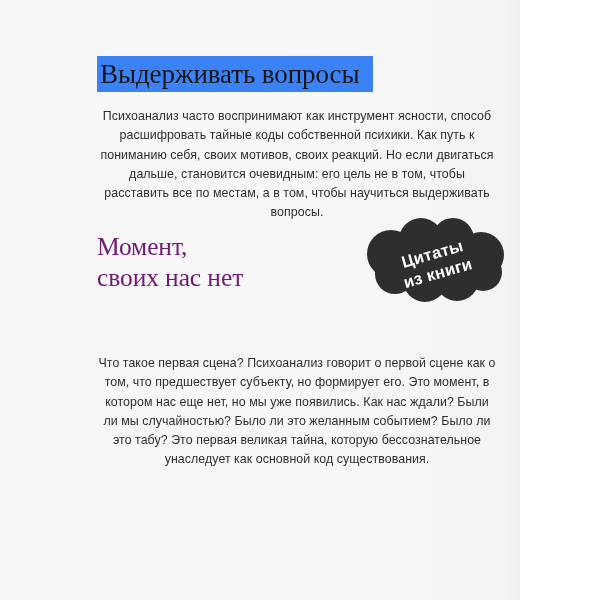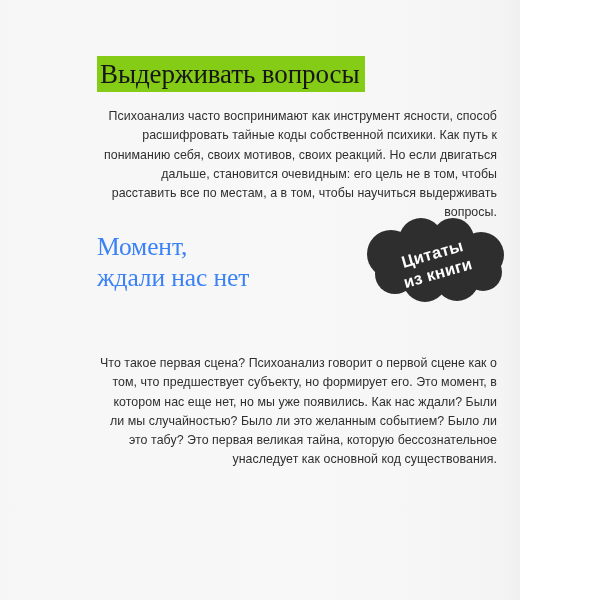--- a/index.html
+++ b/index.html
@@ -42,53 +42,53 @@
 
   
   .title-wrap {
     position: absolute;
     left: 0;
     top: 56px;
     line-height: 0;
   }
   .doc-title {
     display: inline-block;
-    background: #84cc16;
+    background: #3b82f6;
     color: #161616;
     font-family: "Liberation Serif", "DejaVu Serif", serif;
     font-size: 27px;
     line-height: 36px;
     font-weight: 400;
-    padding: 0 6px 0 3px;
+    padding: 0 14px 0 3px;
     white-space: nowrap;
     letter-spacing: -0.1px;
   }
 
   
   .para {
     position: absolute;
     left: 0;
     width: 400px;
     color: #2f2f2f;
     font-family: "Liberation Sans", sans-serif;
     font-size: 12.4px;
     line-height: 19.3px;
     letter-spacing: 0.05px;
-    text-align: right;
+    text-align: center;
   }
   #para-1 { top: 107px; }
   #para-2 { top: 318px; margin-top: 36px; }
 
   
   .section-heading {
     position: absolute;
     left: 0;
     top: 231px;
     width: 300px;
-    color: #3b82f6;
+    color: #701a75;
     font-family: "Liberation Serif", "DejaVu Serif", serif;
     font-size: 25.5px;
     line-height: 31px;
     font-weight: 400;
     letter-spacing: -0.1px;
   }
   .section-heading .hl-line {
     display: block;
     white-space: nowrap;
   }
@@ -147,21 +147,21 @@
   <div id="content">
 
     <div class="title-wrap">
       <span class="doc-title">Выдерживать вопросы</span>
     </div>
 
     <div class="para" id="para-1">Психоанализ часто воспринимают как инструмент ясности, способ расшифровать тайные коды собственной психики. Как путь к пониманию себя, своих мотивов, своих реакций. Но если двигаться дальше, становится очевидным: его цель не в том, чтобы расставить все по местам, а в том, чтобы научиться выдерживать вопросы.</div>
 
     <div class="section-heading">
       <span class="hl-line">Момент,</span>
-      <span class="hl-line">ждали нас нет</span>
+      <span class="hl-line">своих нас нет</span>
     </div>
 
     <div class="para" id="para-2">Что такое первая сцена? Психоанализ говорит о первой сцене как о том, что предшествует субъекту, но формирует его. Это момент, в котором нас еще нет, но мы уже появились. Как нас ждали? Были ли мы случайностью? Было ли это желанным событием? Было ли это табу? Это первая великая тайна, которую бессознательное унаследует как основной код существования.</div>
 
   </div>
 
   <div id="cloud-badge">
     <svg viewBox="0 0 140 82" xmlns="http://www.w3.org/2000/svg">
       <g fill="#2e2e2e">
         <circle cx="26" cy="32" r="24"></circle>

